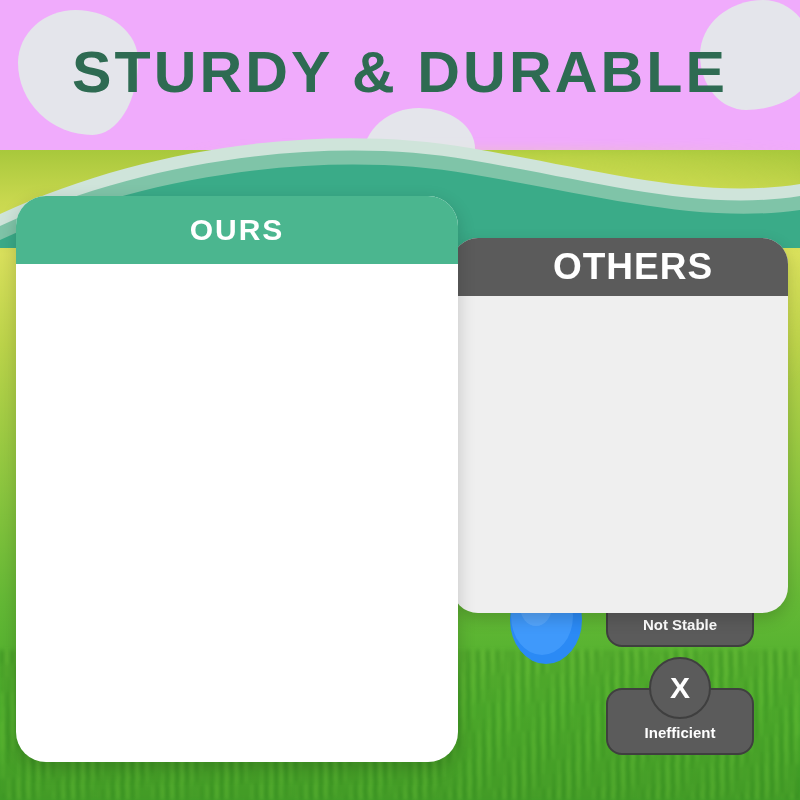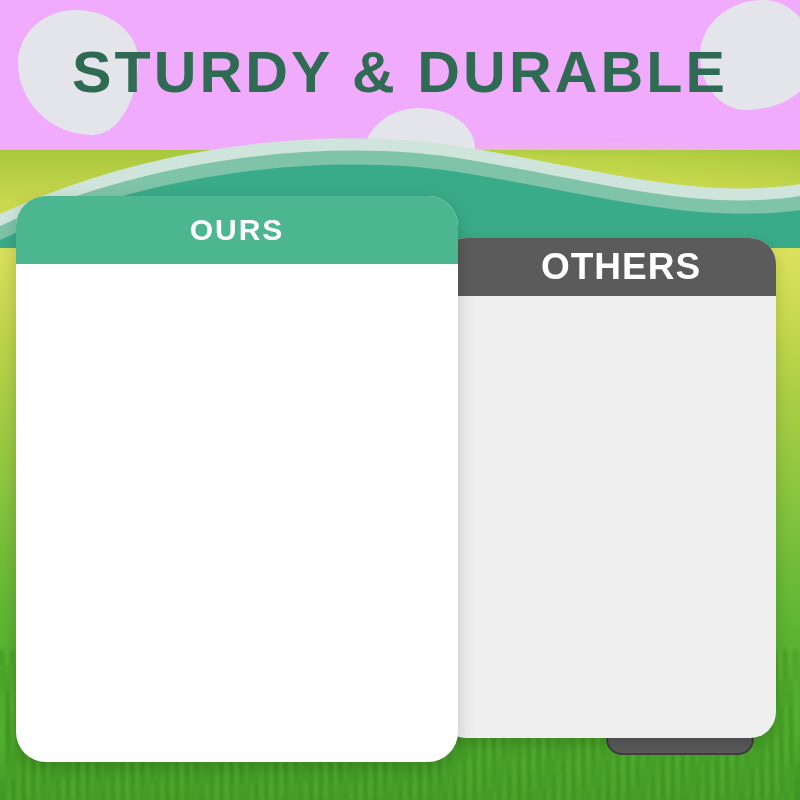--- a/index.html
+++ b/index.html
@@ -88,22 +88,22 @@
   }
   .hdr-ours .hdr-text {
     color: #ffffff;
     font-size: 30px;
     font-weight: 800;
     letter-spacing: 2px;
   }
 
   
   .card-others {
-    position: absolute; left: 440px; top: 238px;
-    width: 336px; height: 500px;
+    position: absolute; left: 452px; top: 238px;
+    width: 336px; height: 375px;
     background: #efefef;
     border-radius: 26px;
     box-shadow: 0 6px 16px rgba(0,0,0,.17);
     overflow: hidden;
     z-index: 3;
   }
   .hdr-others {
     height: 58px;
     background: #5b5b5b;
     display: flex; align-items: center; justify-content: center;

